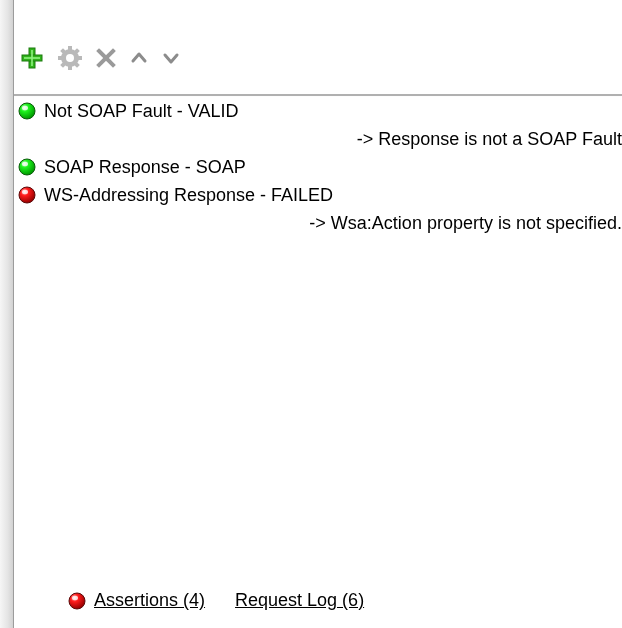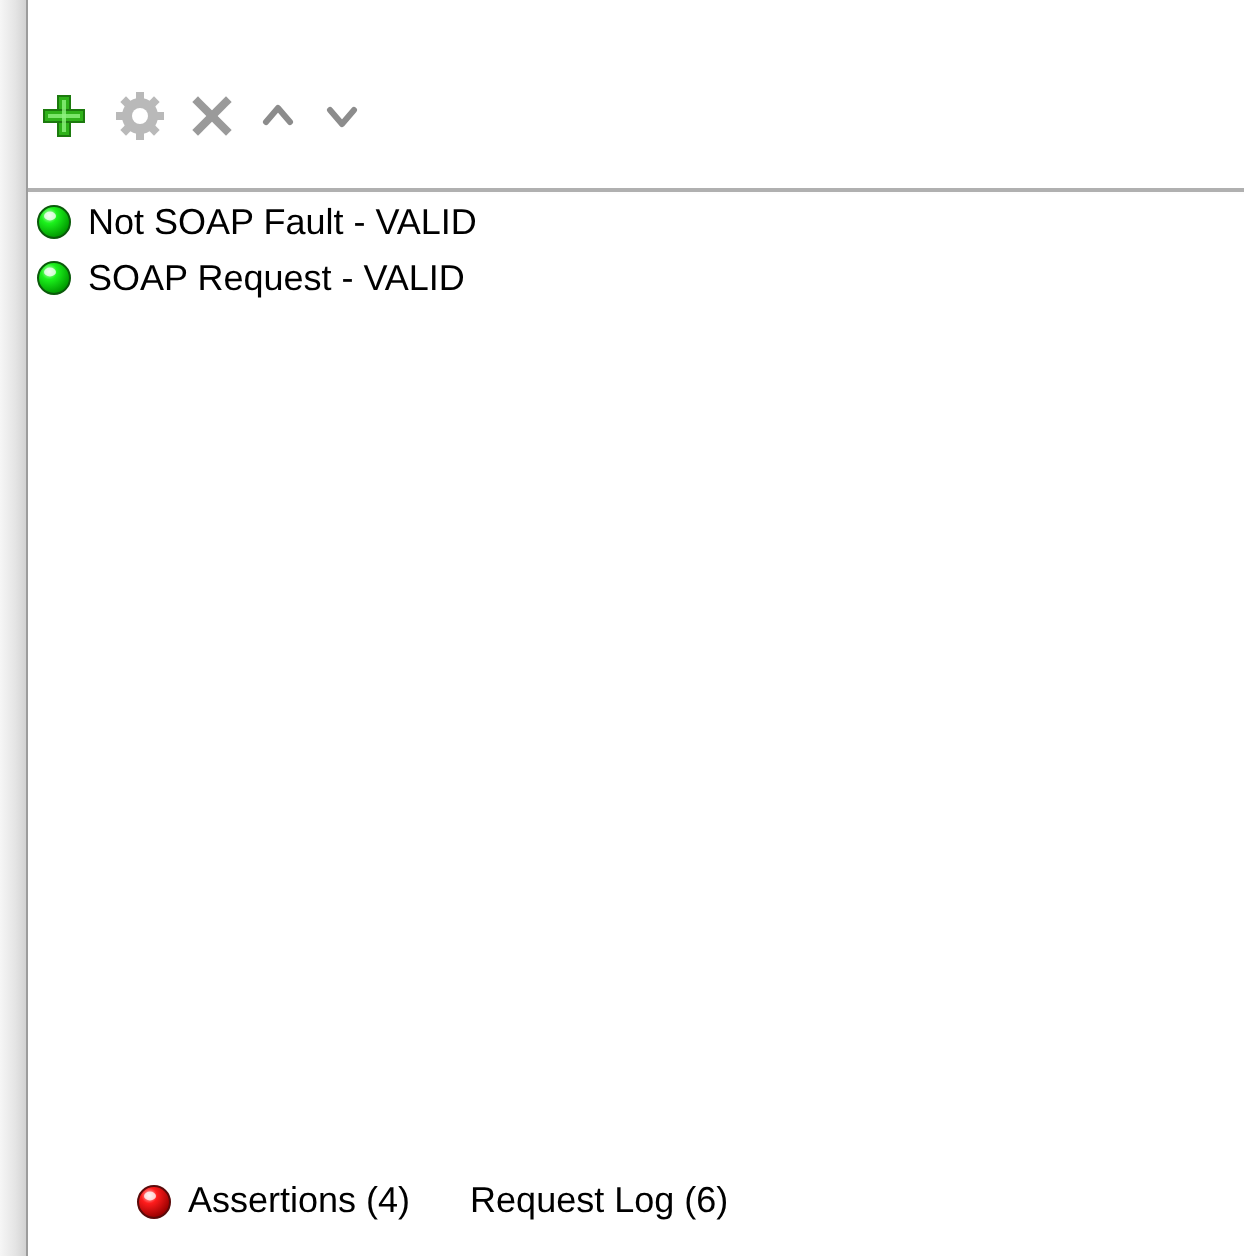--- a/index.html
+++ b/index.html
@@ -64,20 +64,21 @@
     align-items: center;
     gap: 30px;
     border-top: 1px solid transparent;
     padding-left: 54px;
   }
   .tab {
     display: flex;
     align-items: center;
     gap: 8px;
     cursor: pointer;
+    text-decoration: underline;
   }
   .sep-line-top {
     border-top: 2px solid #b0b0b0;
     border-bottom: 1px solid #fdfdfd;
     height:0;
     margin-top:8px;
   }
   .left-border {
     position:absolute;
     left:0; top:0; bottom:0;
@@ -148,36 +149,54 @@
                 <stop offset="35%" stop-color="#1cf21c"></stop>
                 <stop offset="100%" stop-color="#009900"></stop>
               </radialGradient>
             </defs>
             <circle cx="9" cy="9" r="8" fill="url(#gp)" stroke="#0a5a0a" stroke-width="1"></circle>
             <ellipse cx="7" cy="6" rx="3" ry="2.2" fill="rgba(255,255,255,.75)"></ellipse>
           </svg>
         </span>
         <span>Not SOAP Fault - VALID</span>
       </div>
+      <div class="detail">-&gt; Response is not a SOAP Fault</div>
       <div class="row">
         <span class="led">
           <svg width="18" height="18">
             <defs>
               <radialGradient id="gp" cx="35%" cy="30%" r="70%">
                 <stop offset="0%" stop-color="#d0ffd0"></stop>
                 <stop offset="35%" stop-color="#1cf21c"></stop>
                 <stop offset="100%" stop-color="#009900"></stop>
               </radialGradient>
             </defs>
             <circle cx="9" cy="9" r="8" fill="url(#gp)" stroke="#0a5a0a" stroke-width="1"></circle>
             <ellipse cx="7" cy="6" rx="3" ry="2.2" fill="rgba(255,255,255,.75)"></ellipse>
           </svg>
         </span>
-        <span>SOAP Request - VALID</span>
+        <span>SOAP Response - SOAP</span>
       </div>
+      <div class="row">
+        <span class="led">
+          <svg width="18" height="18">
+            <defs>
+              <radialGradient id="gf" cx="35%" cy="30%" r="70%">
+                <stop offset="0%" stop-color="#ffd0d0"></stop>
+                <stop offset="35%" stop-color="#ff1c1c"></stop>
+                <stop offset="100%" stop-color="#990000"></stop>
+              </radialGradient>
+            </defs>
+            <circle cx="9" cy="9" r="8" fill="url(#gf)" stroke="#5a0a0a" stroke-width="1"></circle>
+            <ellipse cx="7" cy="6" rx="3" ry="2.2" fill="rgba(255,255,255,.75)"></ellipse>
+          </svg>
+        </span>
+        <span>WS-Addressing Response - FAILED</span>
+      </div>
+      <div class="detail">-&gt; Wsa:Action property is not specified.</div>
     </div>
 
   <div class="footer">
     <div class="tab">
       <span class="led" id="footer-led">
           <svg width="18" height="18">
             <defs>
               <radialGradient id="gf" cx="35%" cy="30%" r="70%">
                 <stop offset="0%" stop-color="#ffd0d0"></stop>
                 <stop offset="35%" stop-color="#ff1c1c"></stop>

